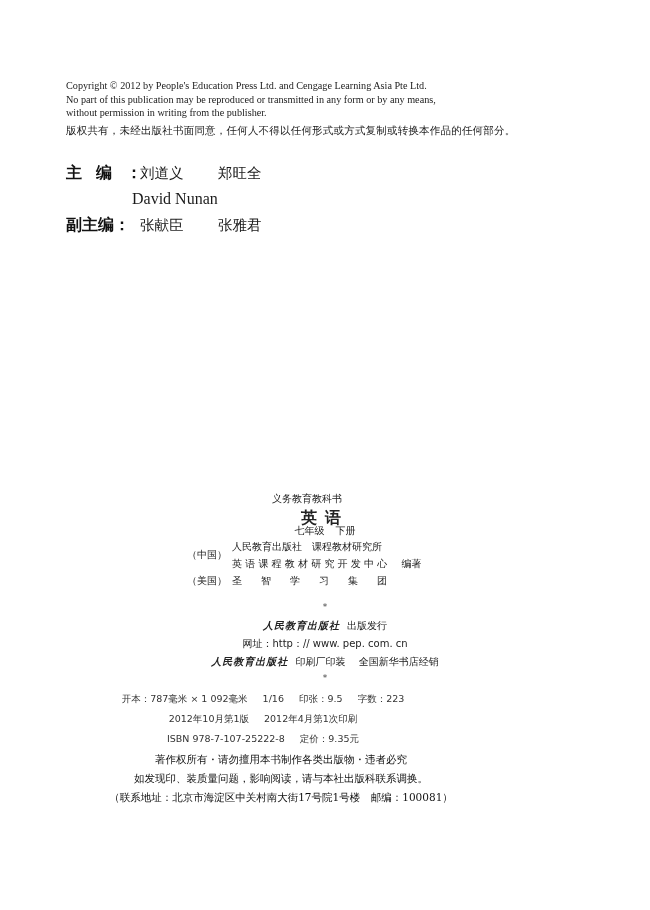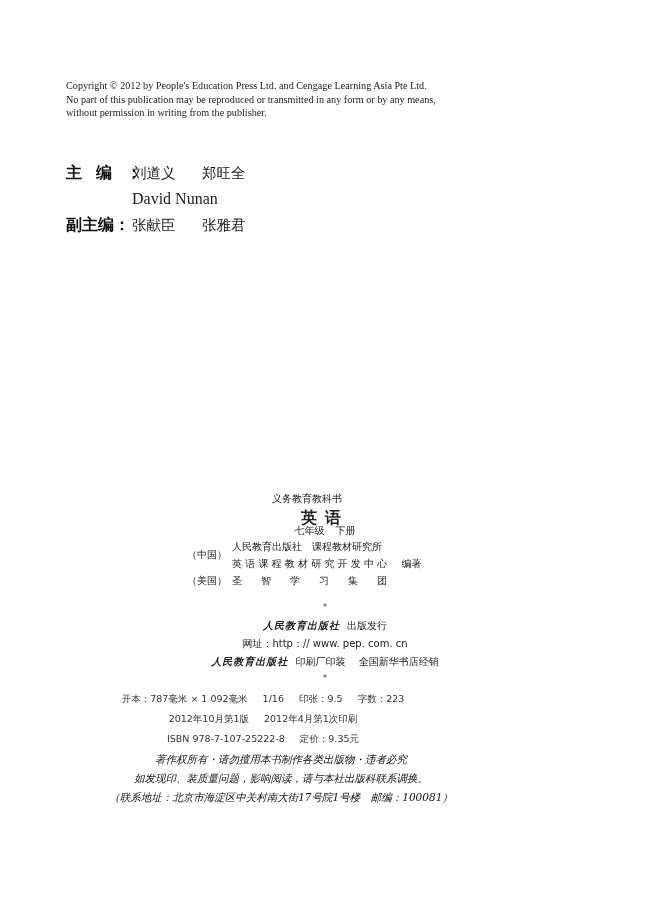--- a/index.html
+++ b/index.html
@@ -8,50 +8,51 @@
   .abs { position: absolute; white-space: nowrap; }
 
   .copyright { left: 66px; top: 79px; font-size: 10.2px; line-height: 13.5px; }
   .copyright .cn { margin-top: 4px; font-family: "DejaVu Sans", sans-serif; font-size: 10.5px; letter-spacing: 0.2px; }
 
   .editors { left: 66px; top: 160px; font-size: 16px; }
   .editors .row { height: 26px; display: flex; align-items: center; }
   .editors .label { width: 66px; font-family: "DejaVu Sans", sans-serif; font-weight: bold; font-size: 16px; color: #111; }
   .editors .label.spaced { letter-spacing: 14px; }
   .editors .names { font-family: "DejaVu Serif", serif; font-size: 14.5px; }
-  .editors .names span { margin-right: 22px; }
+  .editors .names span { margin-right: 22px; margin-left: 8px; }
   .editors .en { font-family: "Liberation Serif", serif; font-size: 16px; }
 
   .imprint { left: 0; width: 650px; top: 492px; font-family: "DejaVu Sans", sans-serif; font-size: 10px; color: #222; }
   .series { position: absolute; top: 0; left: 0; width: 614px; text-align: center; font-size: 10px; }
   .title { position: absolute; top: 16px; left: 0; width: 650px; text-align: center; font-weight: bold; font-size: 16px; letter-spacing: 8px; }
   .grade { position: absolute; top: 32px; left: 0; width: 650px; text-align: center; font-size: 10px; }
   .grade span { margin: 0 4px; }
 
   .authors { position: absolute; top: 48px; left: 187px; font-size: 10px; }
   .authors .r { position: absolute; white-space: nowrap; }
   .authors .country { left: 0; }
   .authors .val { left: 45px; }
   .wide-letters { letter-spacing: 3.2px; }
   .very-wide { letter-spacing: 19px; }
 
   .star { position: absolute; left: 0; width: 650px; text-align: center; font-size: 9px; color: #444; }
   .pubrow { position: absolute; left: 0; width: 650px; text-align: center; font-size: 10px; }
   .calli { font-family: "DejaVu Serif", serif; font-style: italic; font-weight: bold; letter-spacing: 1px; margin-right: 4px; }
   .specs { position: absolute; left: 0; width: 526px; text-align: center; font-size: 9.5px; color: #333; }
   .specs span { margin: 0 6px; }
-  .rights { position: absolute; left: 0; width: 562px; text-align: center; font-family: "DejaVu Serif", serif; font-size: 10.5px; color: #111; font-style: italic; }
+  .rights { position: absolute; left: 0; width: 562px; text-align: center; font-family: "DejaVu Serif", serif; font-size: 10.5px; color: #111; }
 </style>
 </head>
 <body>
 
 <div class="abs copyright">
   <div>Copyright © 2012 by People's Education Press Ltd. and Cengage Learning Asia Pte Ltd.</div>
   <div>No part of this publication may be reproduced or transmitted in any form or by any means,</div>
   <div>without permission in writing from the publisher.</div>
+  <div class="cn">版权共有，未经出版社书面同意，任何人不得以任何形式或方式复制或转换本作品的任何部分。</div>
 </div>
 
 <div class="abs editors">
   <div class="row">
     <span class="label spaced">主编：</span>
     <span class="names">
       <span>刘道义</span>
       <span>郑旺全</span>
     </span>
   </div>

